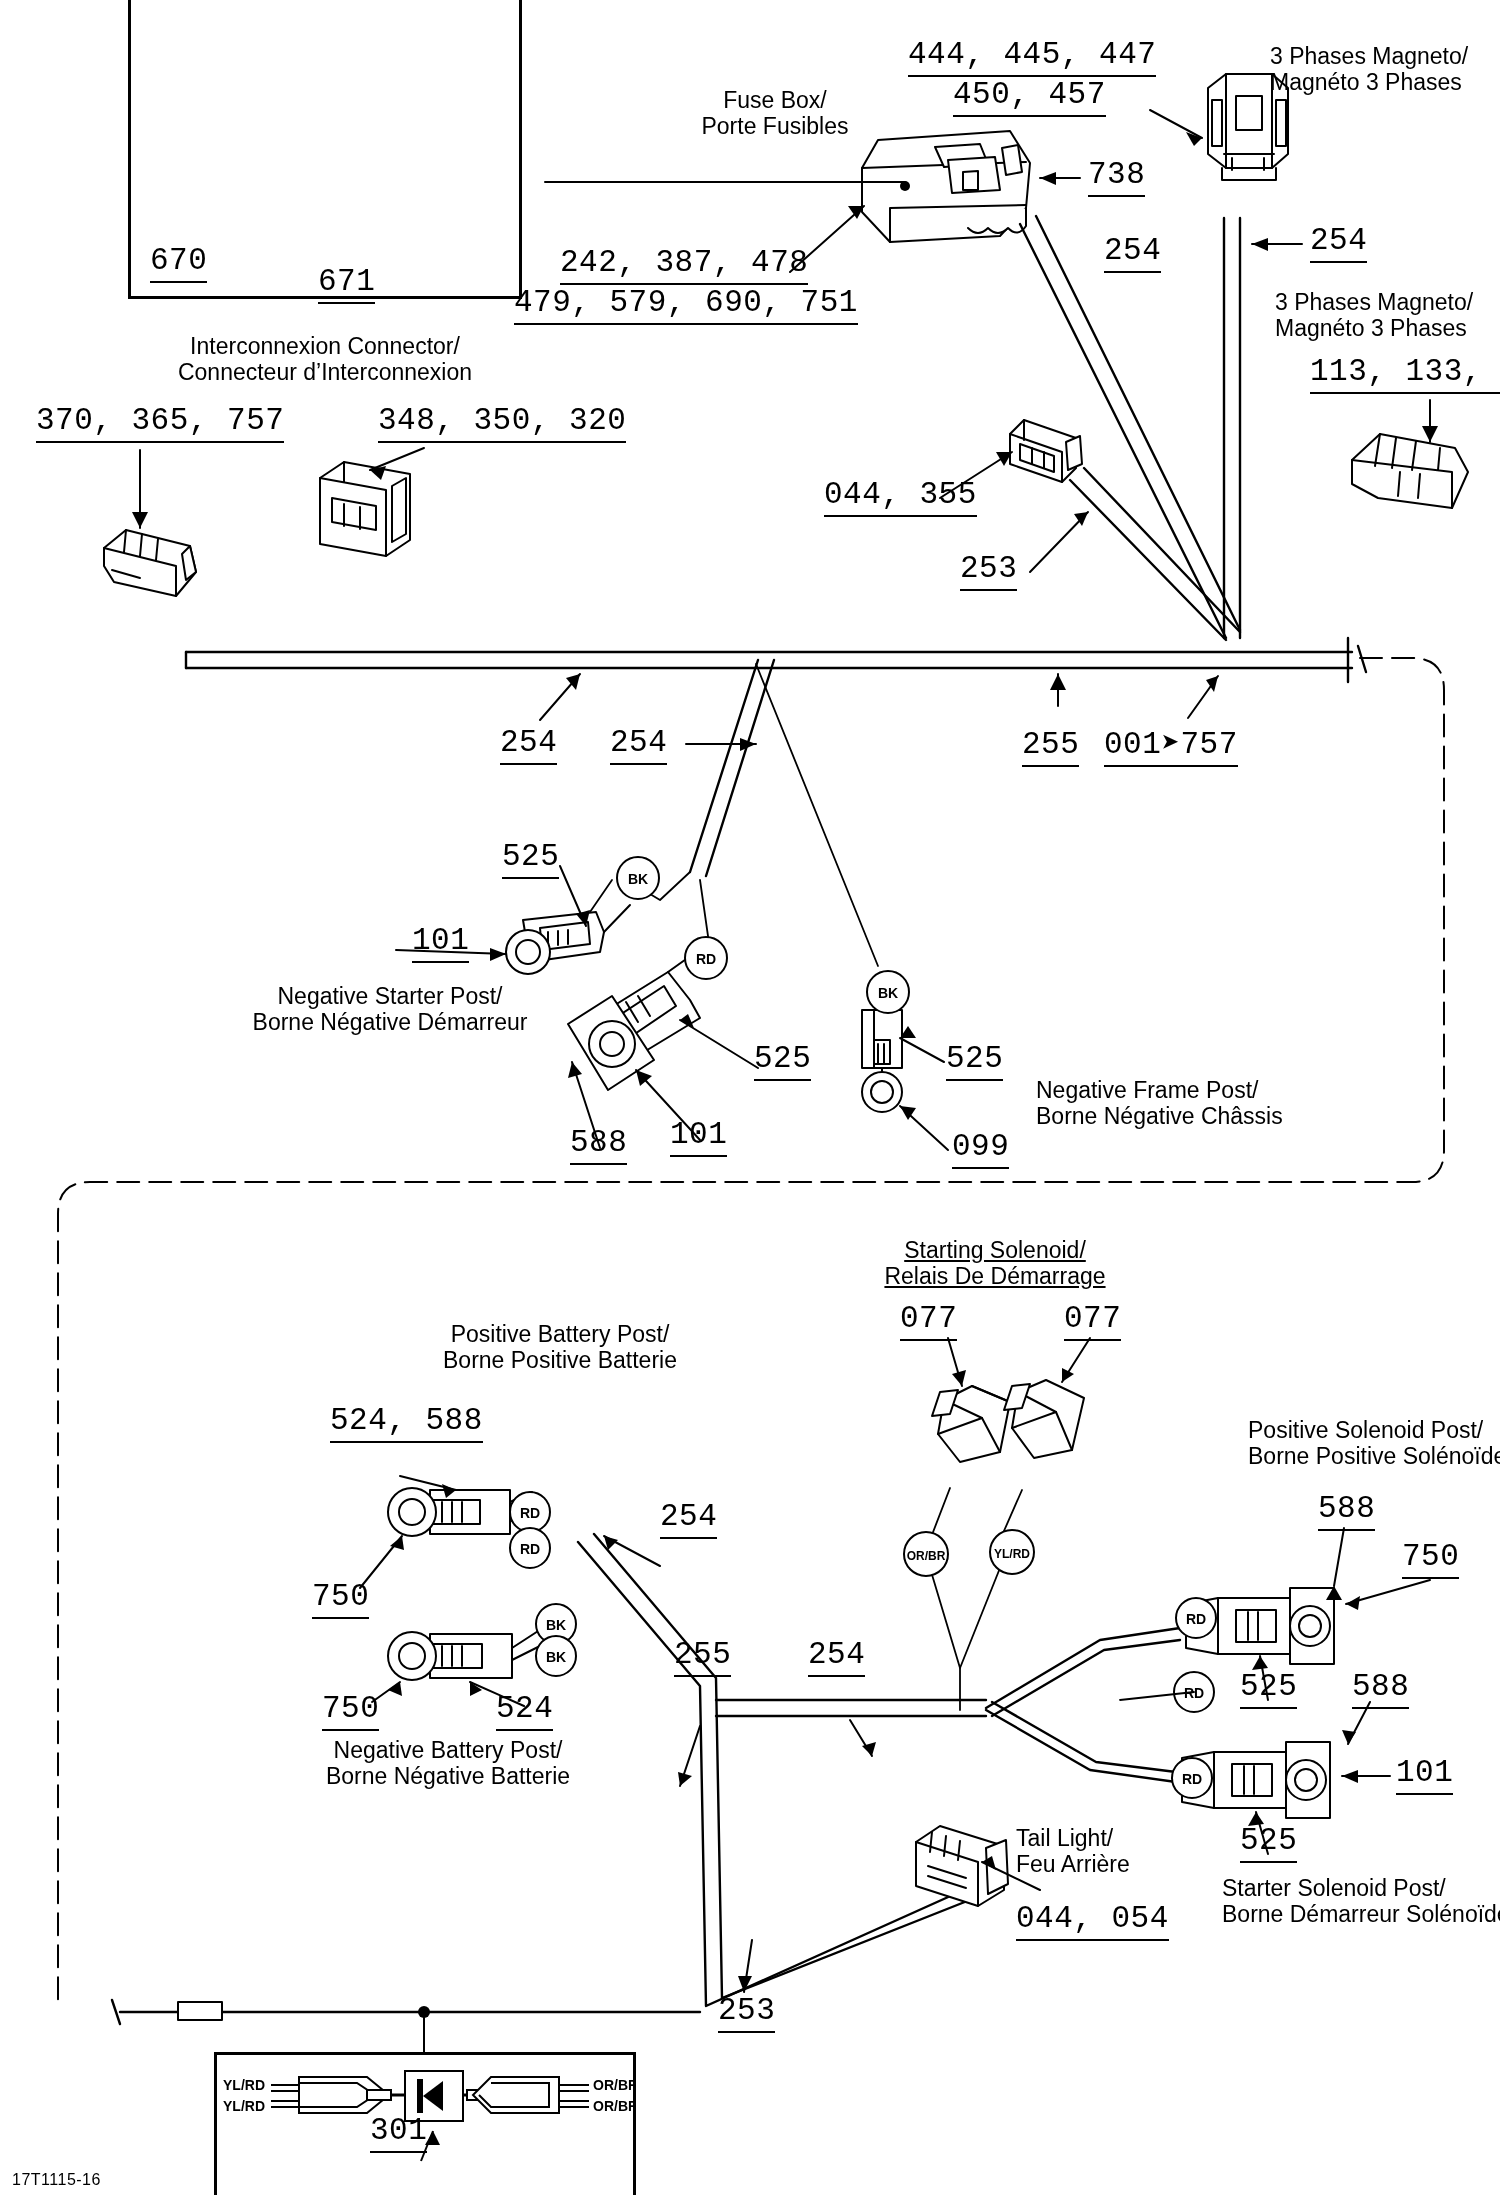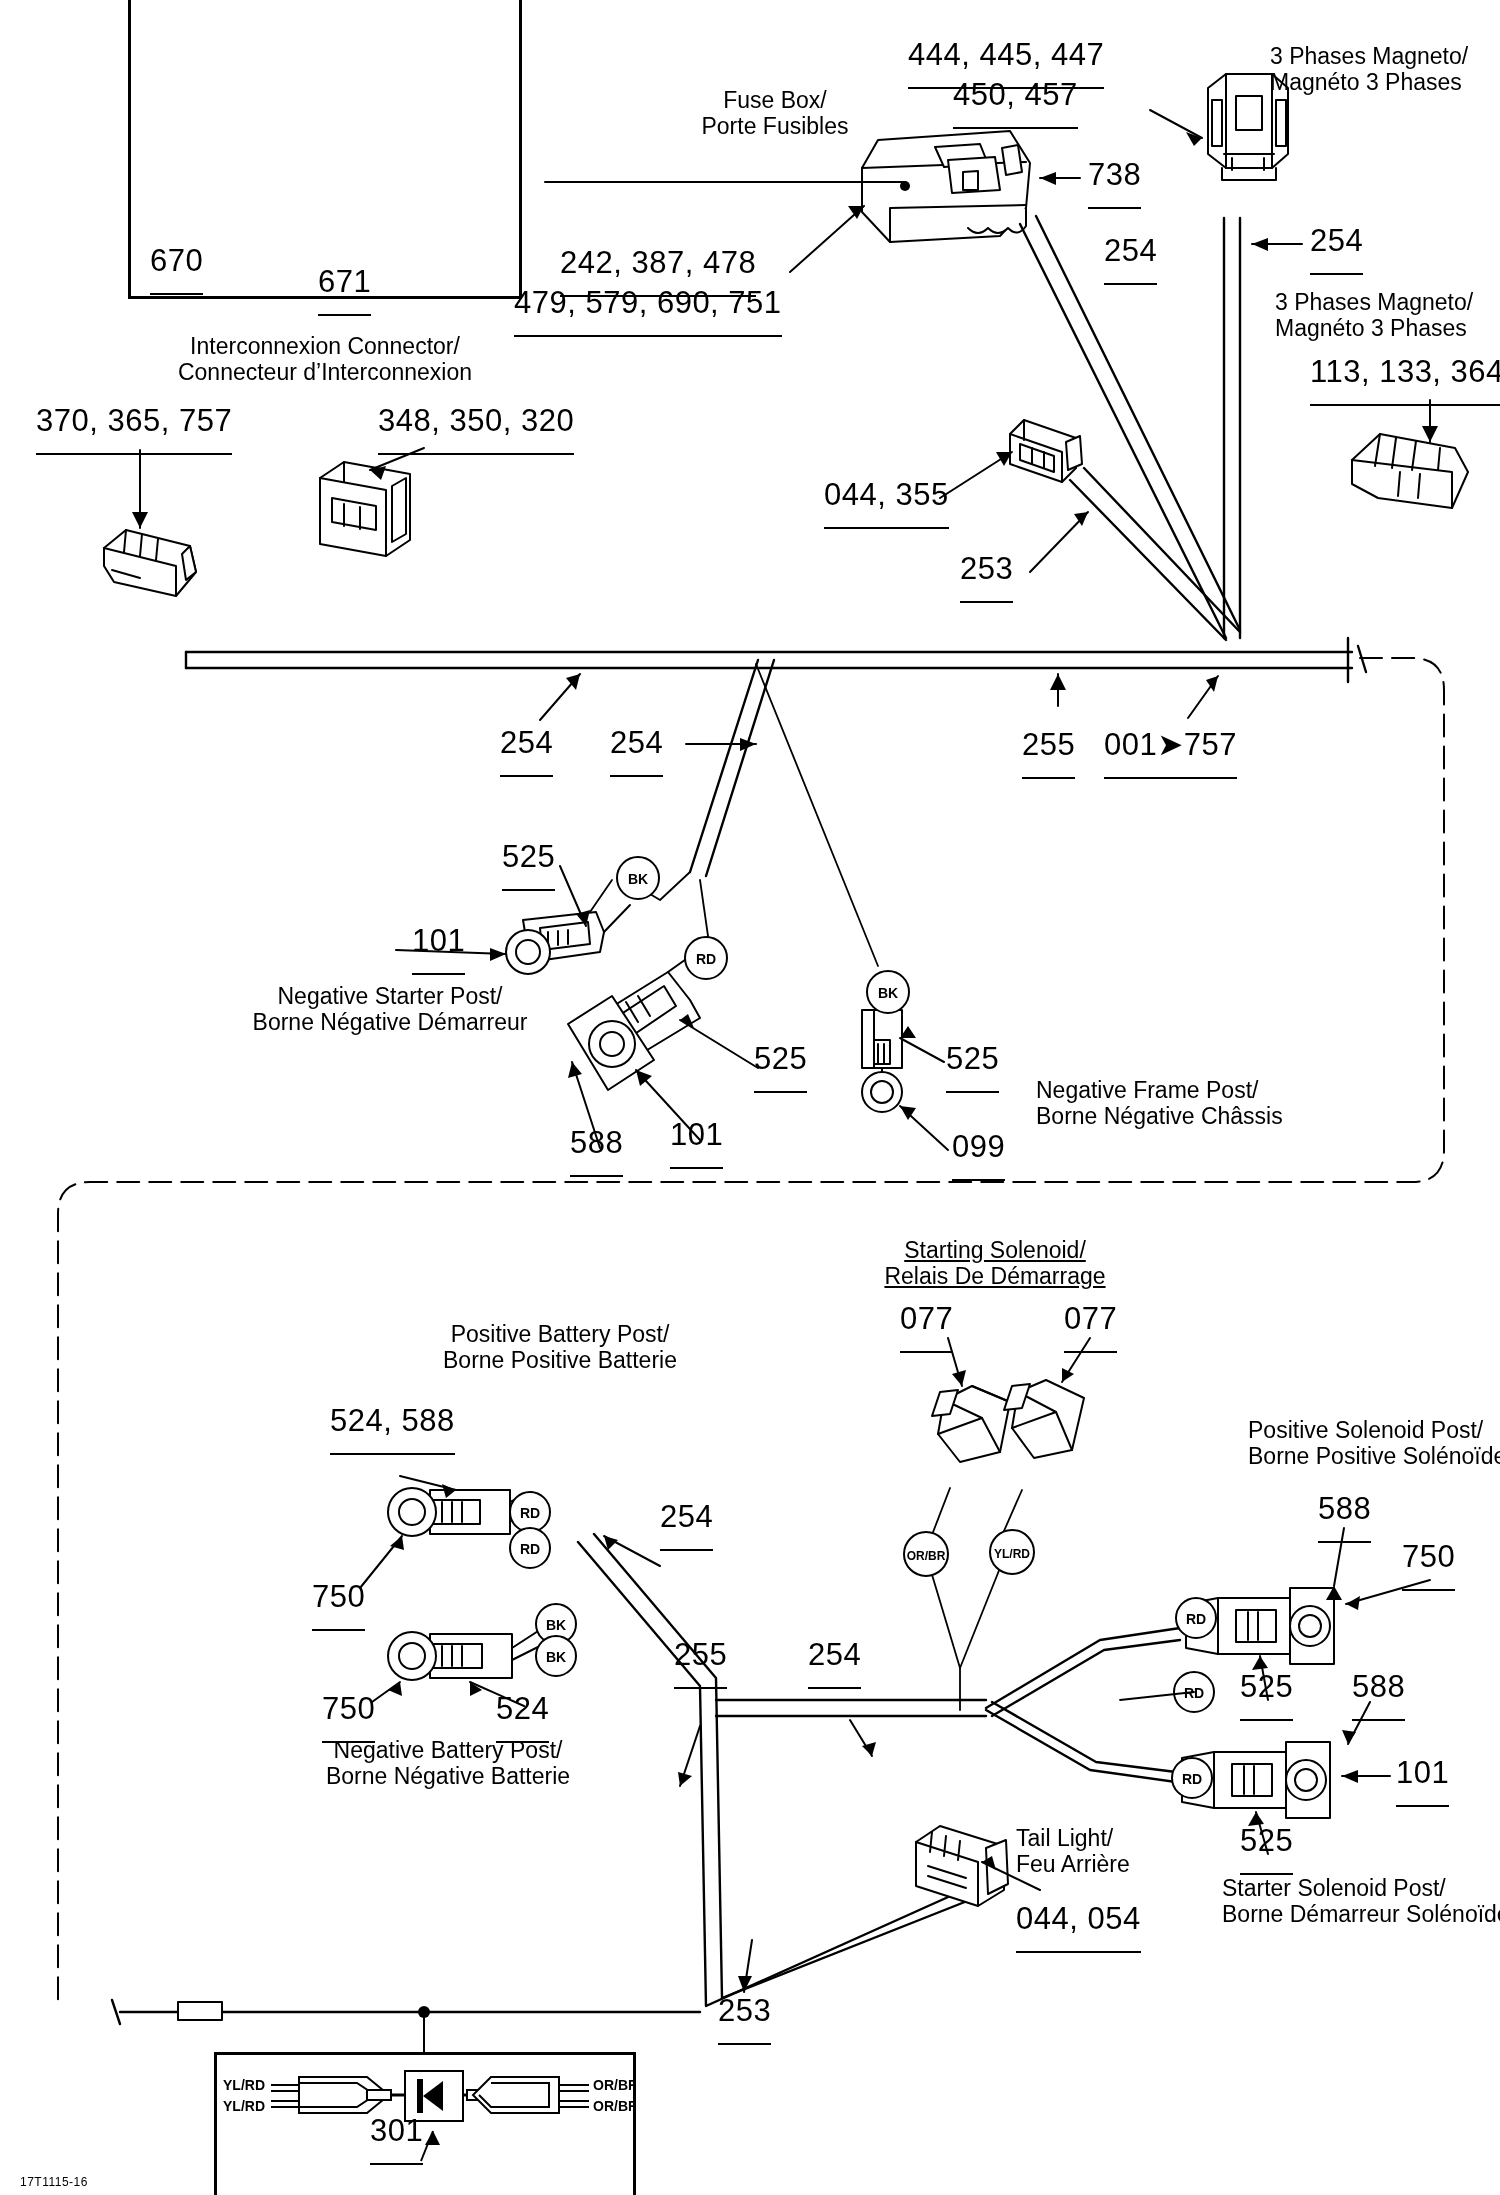--- a/index.html
+++ b/index.html
@@ -1,25 +1,25 @@
 <!DOCTYPE html>
 <html><head>
 <meta charset="utf-8">
 <title>Wiring Harness Diagram</title>
 <style>
   html,body{margin:0;padding:0;background:#ffffff;}
   body{font-family:"Liberation Sans",sans-serif;color:#000;}
   #page{position:relative;width:1500px;height:2195px;background:#fff;overflow:hidden;}
   .lbl{position:absolute;font-family:"Liberation Sans",sans-serif;white-space:pre;line-height:1.12;}
   
-  .pn{font-size:31px;font-weight:400;letter-spacing:0.5px;border-bottom:2.5px solid #000;padding-bottom:14px;}
+  .pn{font-size:31px;font-weight:400;letter-spacing:0.5px;border-bottom:2.5px solid #000;padding-bottom:2px;font-family:Liberation Mono, monospace;}
   
   .desc{font-size:23px;text-align:center;}
   .desc.l{text-align:left;}
-  .code{position:absolute;font-size:12px;left:20px;bottom:6px;letter-spacing:0.5px;}
+  .code{position:absolute;font-size:16px;left:12px;bottom:6px;letter-spacing:0.5px;}
   svg{position:absolute;left:0;top:0;}
   .inset{position:absolute;border:3px solid #000;background:#fff;}
 </style>
 </head>
 <body>
 
 <div id="page">
 
   <svg width="1500" height="2195" viewBox="0 0 1500 2195">
     <g fill="none" stroke="#000" stroke-width="2.2" stroke-linecap="round" stroke-linejoin="round">

